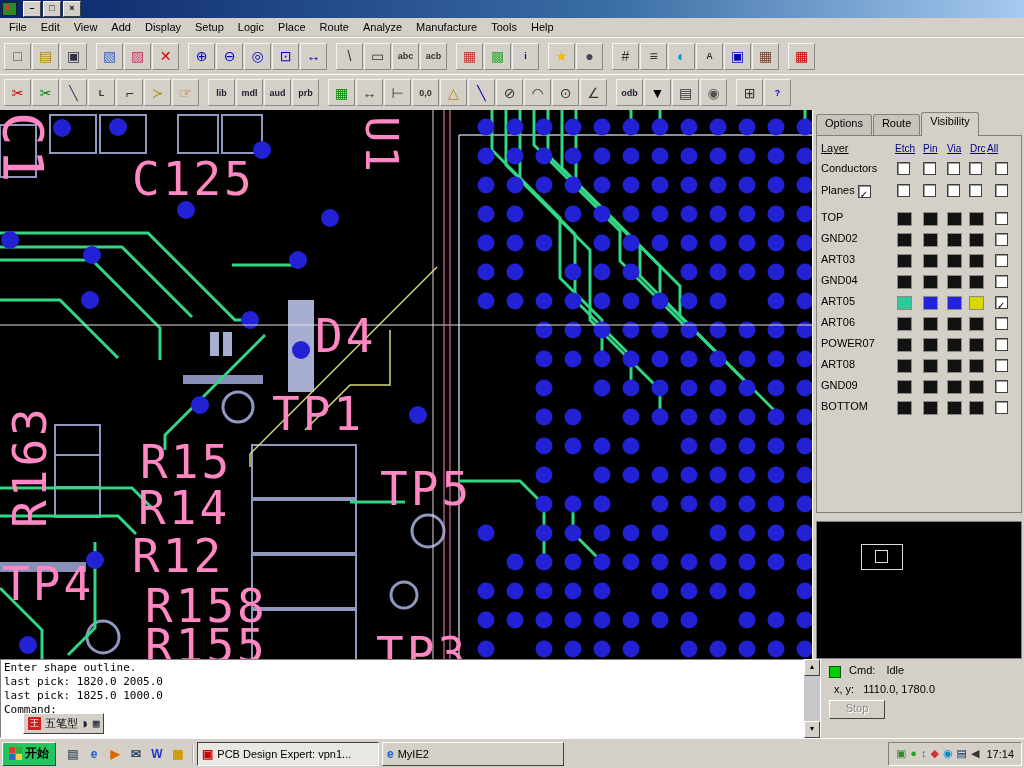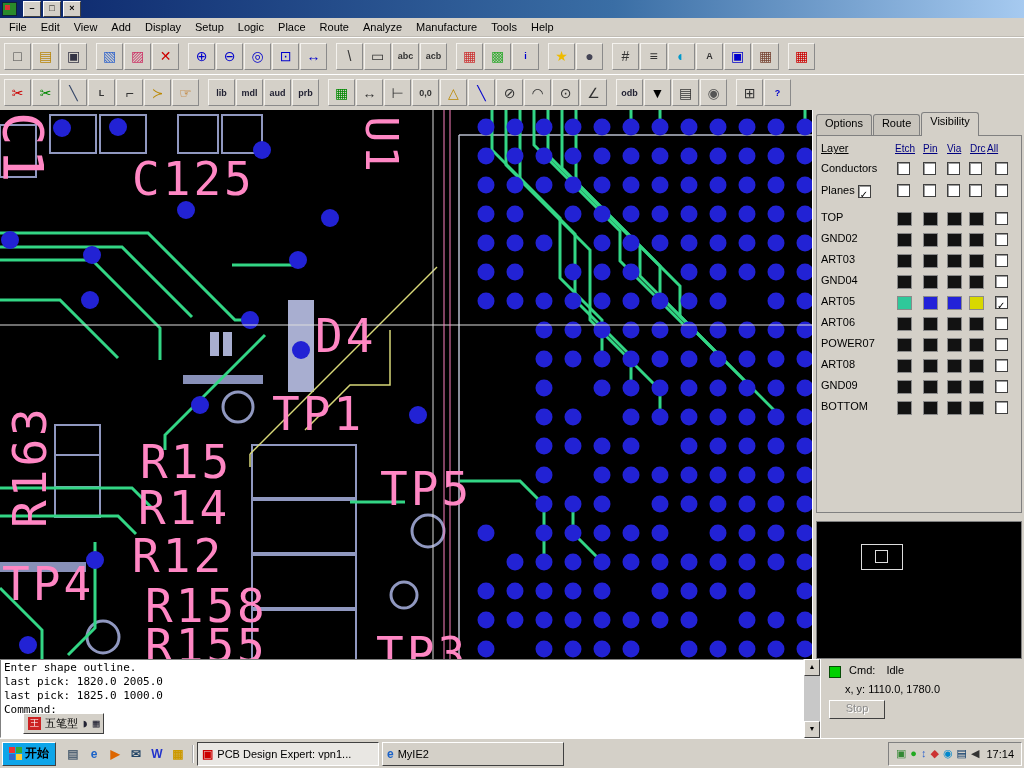--- a/index.html
+++ b/index.html
@@ -74,21 +74,21 @@
   .stop-btn{width:54px;height:17px;background:#d4d0c8;border:1px solid;border-color:#fff #404040 #404040 #fff;
     color:#8a8a8a;text-shadow:1px 1px 0 #fff;text-align:center;line-height:15px;margin-top:4px;}
   .ime-bar{position:absolute;left:22px;bottom:3px;height:19px;background:#d4d0c8;
     border:1px solid;border-color:#fff #404040 #404040 #fff;display:flex;align-items:center;gap:4px;padding:0 4px;z-index:5;}
   .ime-logo{width:13px;height:13px;background:#c22;color:#fff;font-size:9px;line-height:13px;text-align:center;}
   .ime-ic{font-size:11px;color:#223;}
 
   
   .taskbar{height:29px;background:#d4d0c8;border-top:1px solid #fff;display:flex;align-items:center;padding:0 2px;gap:3px;}
   .start-btn{height:22px;display:flex;align-items:center;gap:3px;padding:0 6px;font-weight:bold;font-size:12px;
-    background:#0ea5e9;border:1px solid;border-color:#fff #404040 #404040 #fff;}
+    background:#22c55e;border:1px solid;border-color:#fff #404040 #404040 #fff;}
   .winlogo{width:13px;height:13px;display:grid;grid-template-columns:6px 6px;grid-template-rows:6px 6px;gap:1px;}
   .winlogo span{display:block;}
   .quick{display:flex;gap:3px;padding:0 5px;border-right:2px groove #fff;}
   .qbtn{width:18px;height:18px;display:flex;align-items:center;justify-content:center;font-size:12px;font-weight:bold;}
   .task-area{display:flex;gap:3px;flex:1;}
   .task-btn{width:172px;height:22px;display:flex;align-items:center;gap:4px;padding:0 4px;overflow:hidden;
     background:#d4d0c8;border:1px solid;border-color:#fff #404040 #404040 #fff;}
   .task-btn.active{border-color:#404040 #fff #fff #404040;background:#e9e7e3;}
   .task-btn .ticon{font-size:12px;font-weight:bold;flex:none;}
   .task-btn .tlabel{white-space:nowrap;overflow:hidden;}
@@ -660,22 +660,22 @@
       <div class="sarr" data-name="scroll-up-icon">▲</div>
       <div class="sarr" data-name="scroll-down-icon">▼</div>
     </div>
     <div class="status-panel" data-name="status-panel">
       <div class="srow">
         <span class="led" data-name="status-led"></span>
         <span data-name="cmd-label">Cmd:</span>
         <span data-name="cmd-value" style="margin-left:8px;">Idle</span>
       </div>
       <div class="srow">
-        <span data-name="xy-label" style="margin-left:16px;">x, y:</span>
-        <span data-name="xy-value" style="">1110.0, 1780.0</span>
+        <span data-name="xy-label" style="margin-left:5px;">x, y:</span>
+        <span data-name="xy-value" style="margin-left:6px;">1110.0, 1780.0</span>
       </div>
       <div class="stop-btn" data-name="stop-button">Stop</div>
     </div>
   </div>
 
   <div class="taskbar" data-name="taskbar">
     <div class="start-btn" data-name="start-button">
       <span class="winlogo" data-name="windows-logo-icon">
         <span style="background:#e33;"></span>
           <span style="background:#3a3;"></span>

